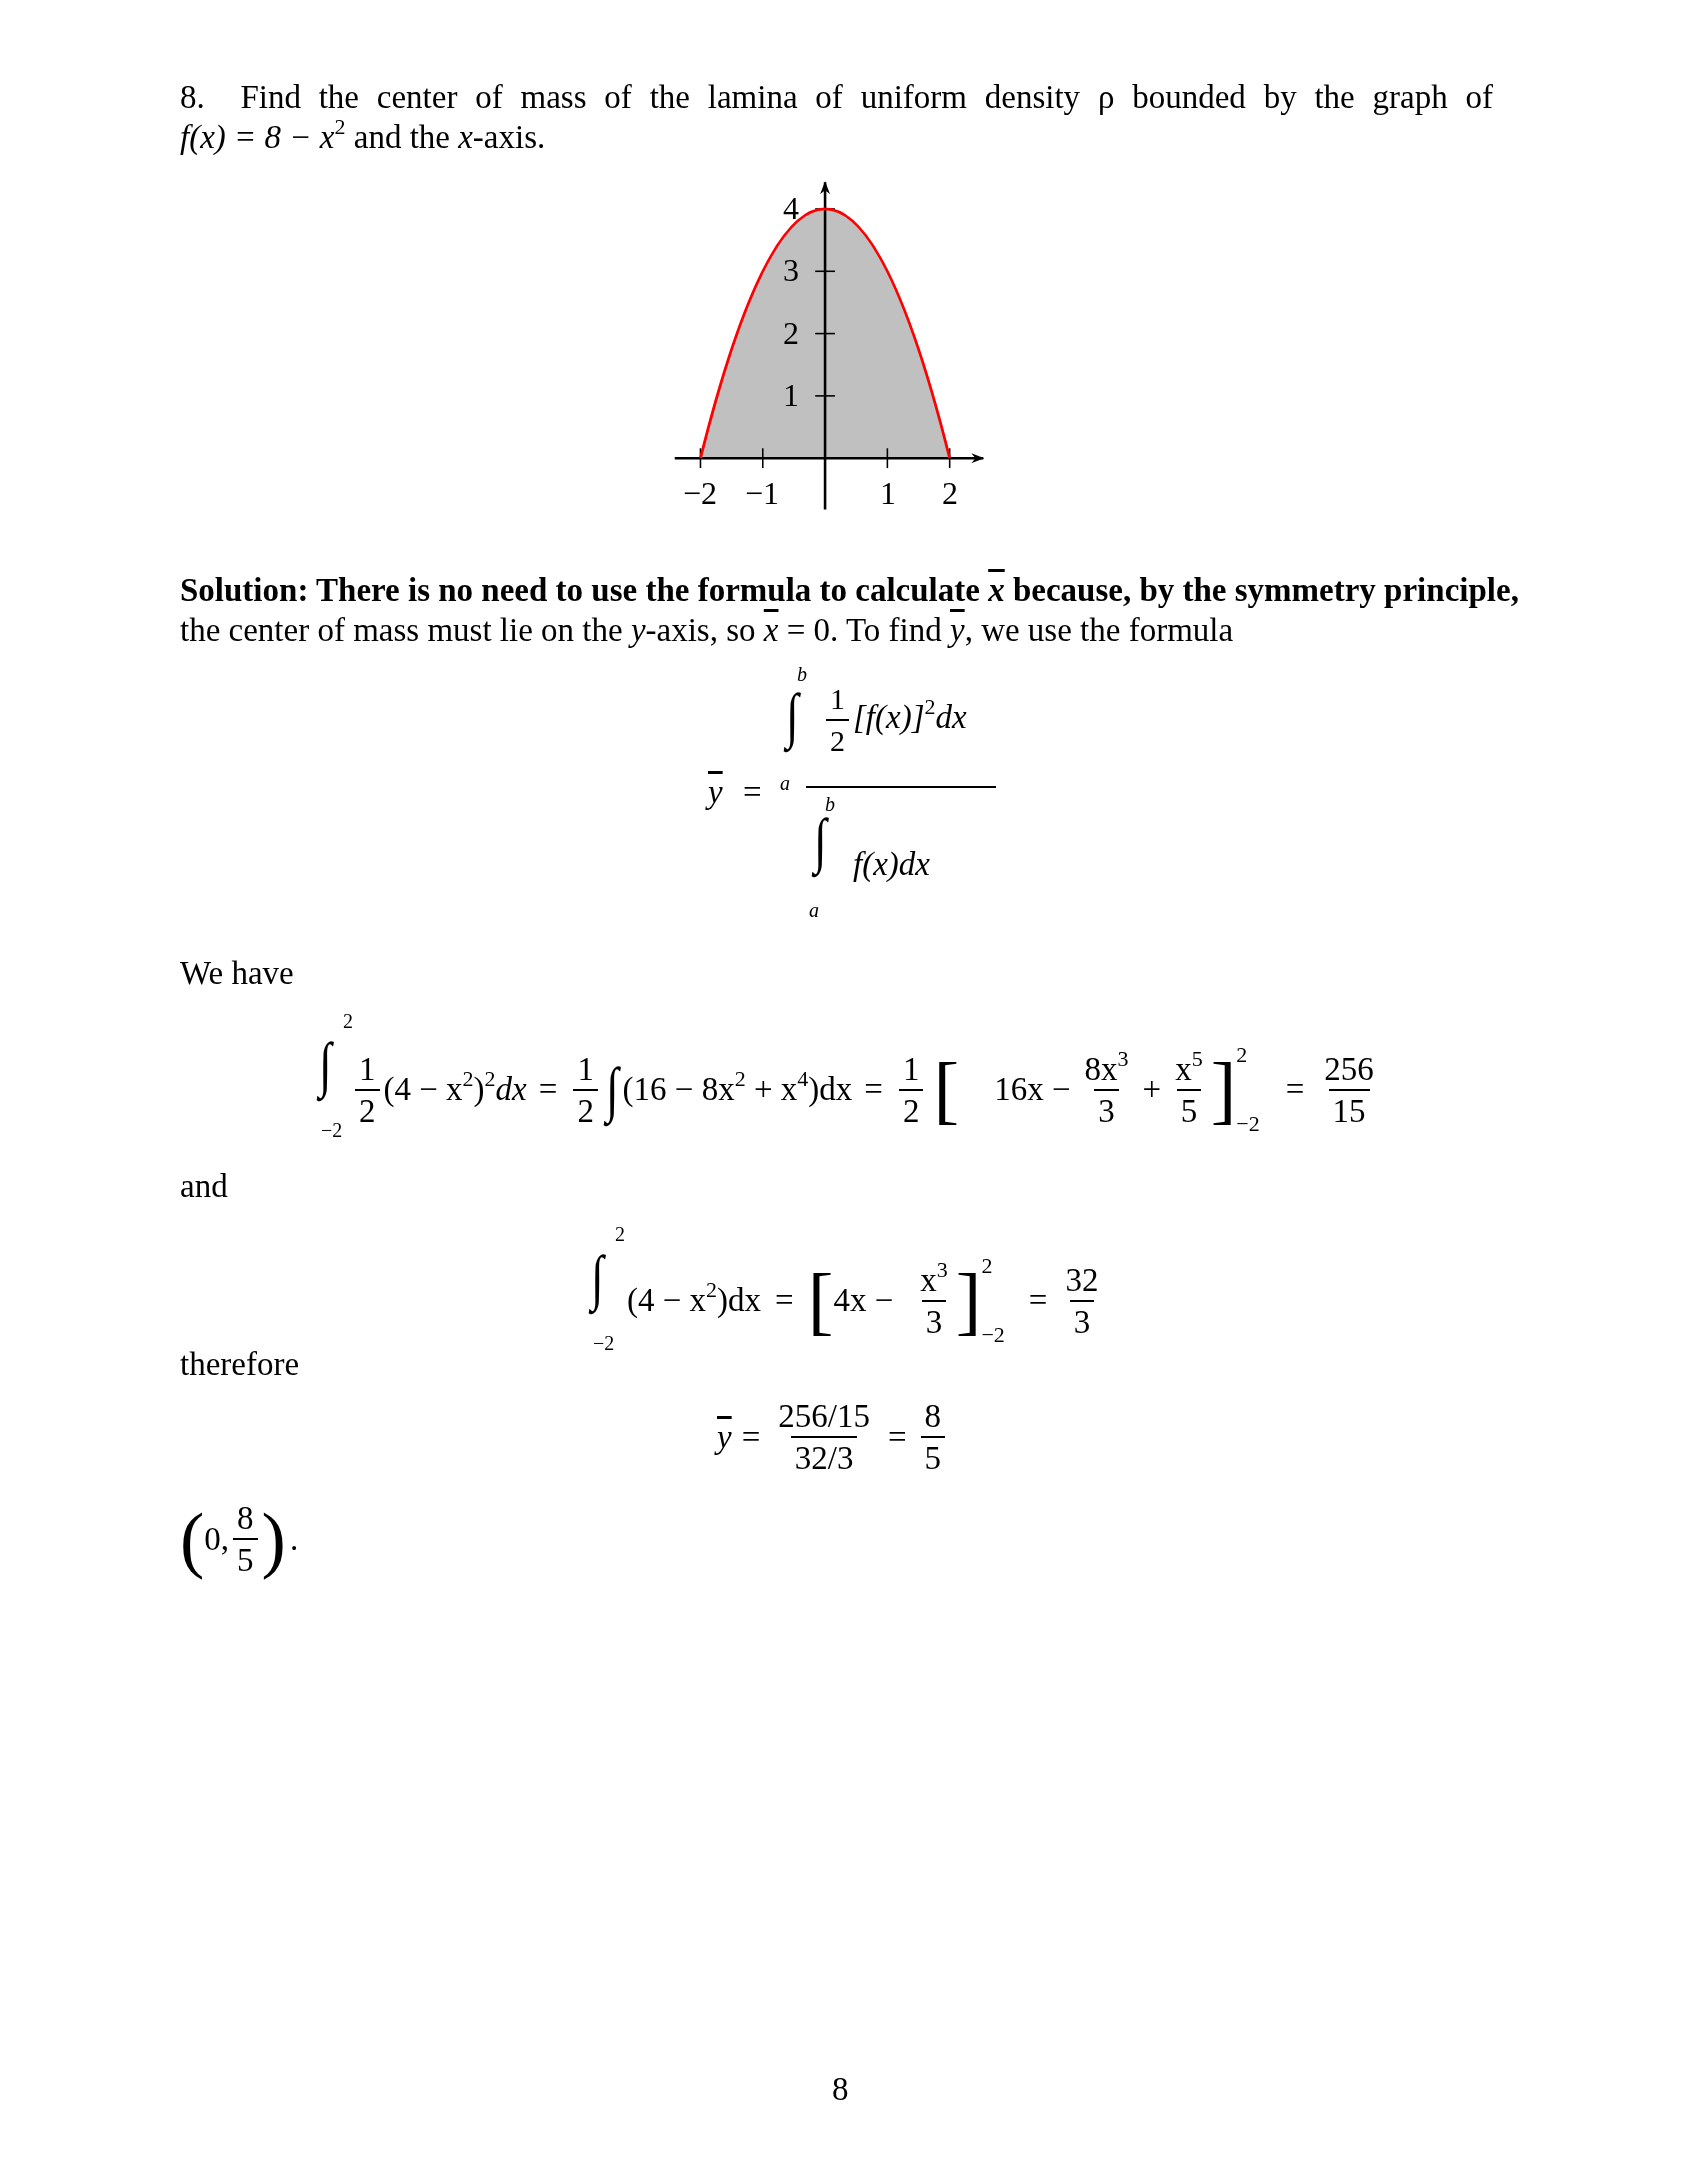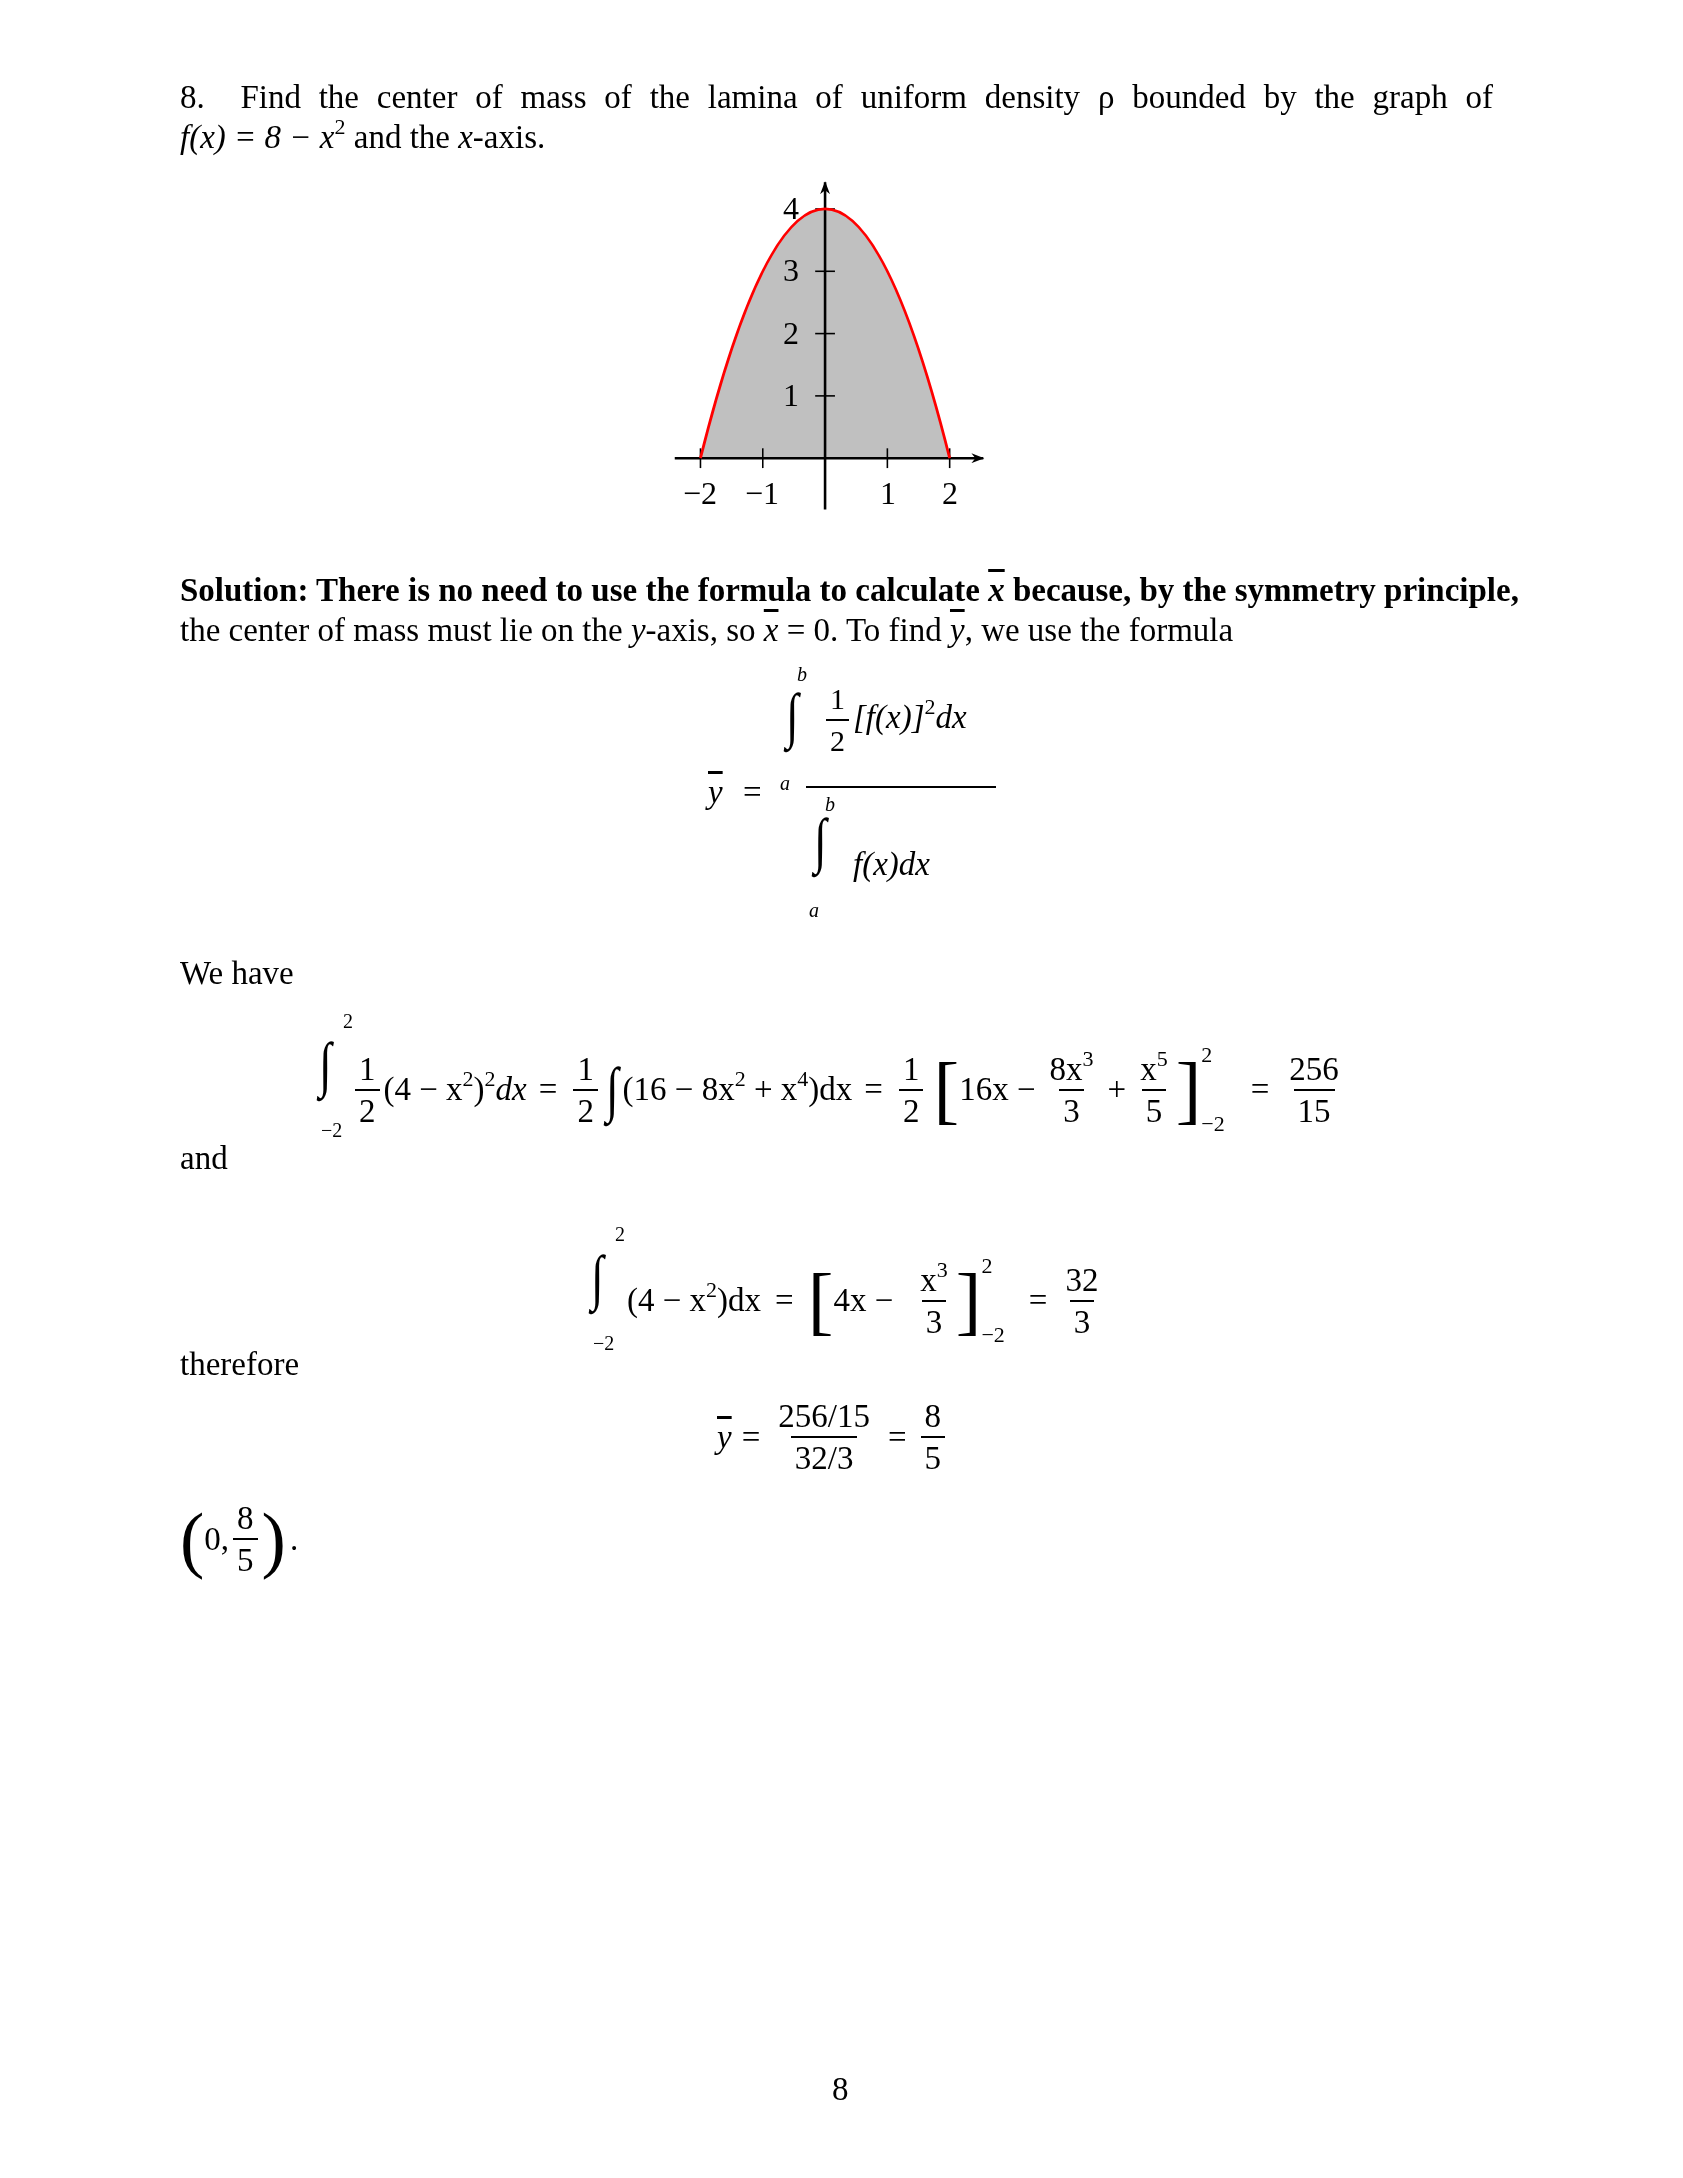--- a/index.html
+++ b/index.html
@@ -117,21 +117,21 @@
         <span class="den">2</span>
       </span>
     <span class="int" style="margin:0 2px;">∫</span>
     <span><span>(16 − 8x</span><span class="sup">2</span><span> + x</span><span class="sup">4</span><span>)dx</span></span>
     <span style="margin:0 12px;">=</span>
     <span class="frac">
         <span class="num">1</span>
         <span class="den">2</span>
       </span>
     <span class="bracket" style="margin-left:6px;">[</span>
-    <span style="margin-right:6px;">16x −</span>
+    <span style="margin-right:6px;margin-left:35px;">16x −</span>
     <span class="frac">
         <span class="num"><span>8x</span><span class="sup">3</span></span>
         <span class="den">3</span>
       </span>
     <span style="margin:0 6px;">+</span>
     <span class="frac">
         <span class="num"><span>x</span><span class="sup">5</span></span>
         <span class="den">5</span>
       </span>
     <span class="bracket">]</span>
@@ -140,21 +140,21 @@
         <span>−2</span>
       </span>
     <span style="margin:0 12px;">=</span>
     <span class="frac">
         <span class="num">256</span>
         <span class="den">15</span>
       </span>
   </div>
 </div>
 
-<div class="abs txt" style="left:180px; top:1128px;">and</div>
+<div class="abs txt" style="left:180px; top:1156px;">and</div>
 
 <div class="abs math" style="left:579px; top:1223px; width:515px; height:149px;">
   <span class="limn" style="left:36px; top:0px;">2</span>
   <span class="abs int" style="left:10px; top:24px;">∫</span>
   <span class="limn" style="left:14px; top:109px;">−2</span>
   <div class="abs row" style="left:48px; top:30px;">
     <span><span>(4 − x</span><span class="sup">2</span><span>)dx</span></span>
     <span style="margin:0 14px;">=</span>
     <span class="bracket">[</span>
     <span style="margin-right:19px;">4x −</span>

